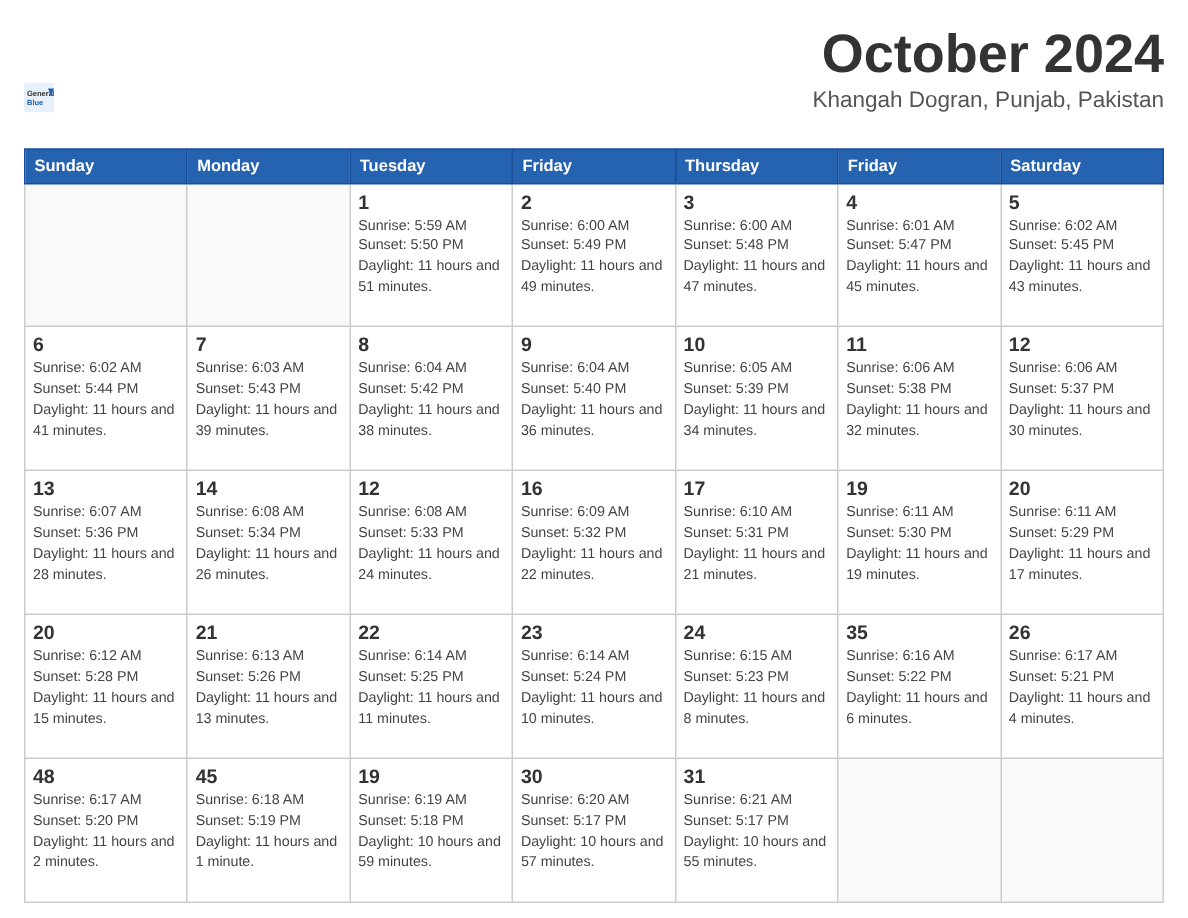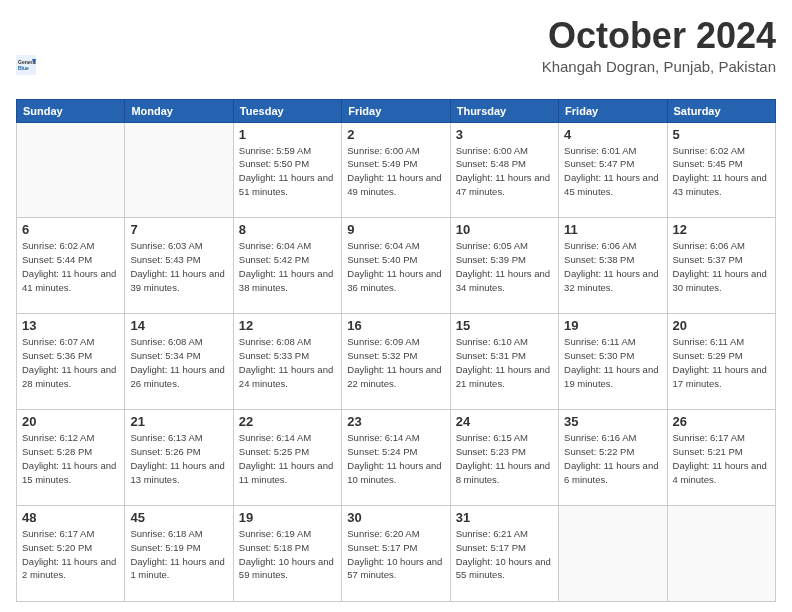--- a/index.html
+++ b/index.html
@@ -184,21 +184,21 @@
           </td>
           <td>
             <span class="day-num">12</span>
             <div class="day-info">Sunrise: 6:08 AM<br>Sunset: 5:33 PM<br>Daylight: 11 hours and 24 minutes.</div>
           </td>
           <td>
             <span class="day-num">16</span>
             <div class="day-info">Sunrise: 6:09 AM<br>Sunset: 5:32 PM<br>Daylight: 11 hours and 22 minutes.</div>
           </td>
           <td>
-            <span class="day-num">15</span>
+            <span class="day-num">17</span>
             <div class="day-info">Sunrise: 6:10 AM<br>Sunset: 5:31 PM<br>Daylight: 11 hours and 21 minutes.</div>
           </td>
           <td>
             <span class="day-num">19</span>
             <div class="day-info">Sunrise: 6:11 AM<br>Sunset: 5:30 PM<br>Daylight: 11 hours and 19 minutes.</div>
           </td>
           <td>
             <span class="day-num">20</span>
             <div class="day-info">Sunrise: 6:11 AM<br>Sunset: 5:29 PM<br>Daylight: 11 hours and 17 minutes.</div>
           </td>

